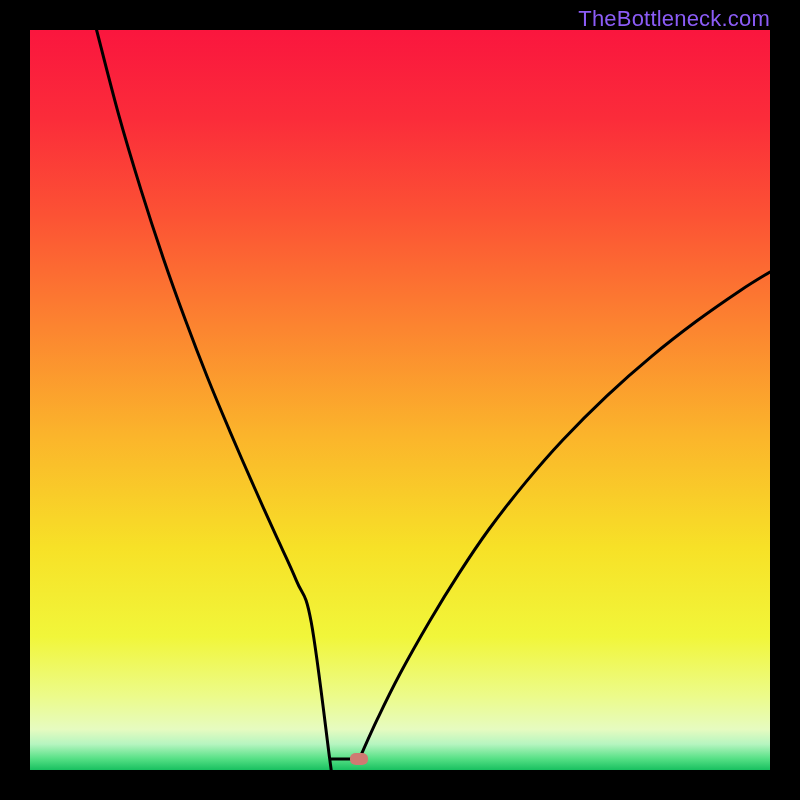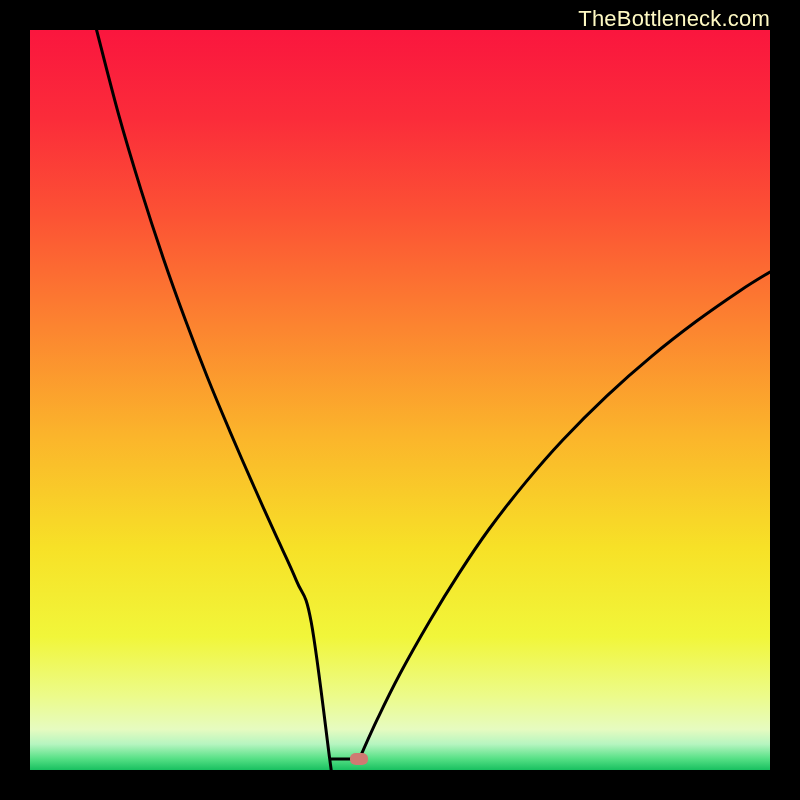--- a/index.html
+++ b/index.html
@@ -23,21 +23,21 @@
     position: absolute;
     left: 0;
     top: 0;
     width: 740px;
     height: 740px;
   }
   .watermark {
     position: absolute;
     top: 6px;
     right: 30px;
-    color: #fef9c3;
+    color: #8b5cf6;
     font-size: 22px;
     font-weight: 500;
     letter-spacing: 0.2px;
     text-align: center;
   }
   .marker {
     position: absolute;
     width: 18px;
     height: 12px;
     border-radius: 6px / 5px;

